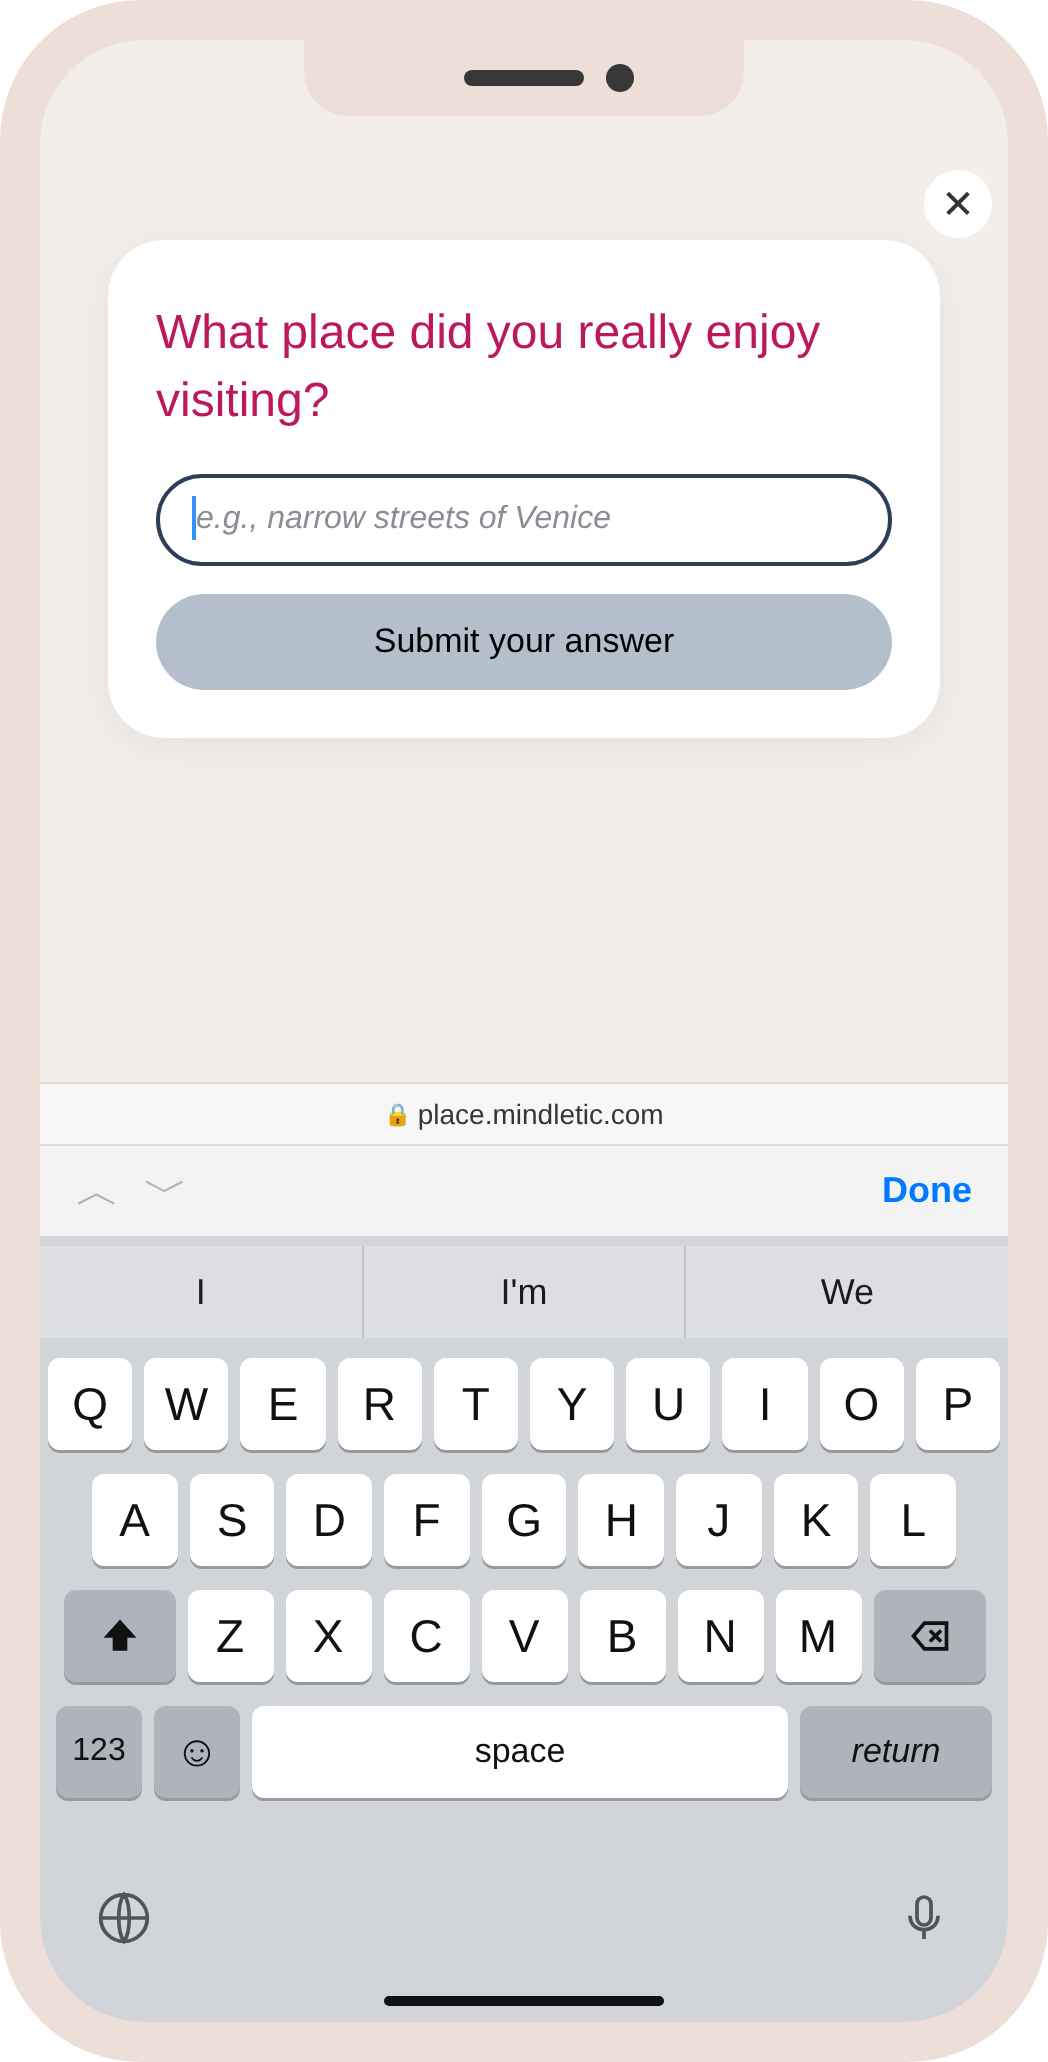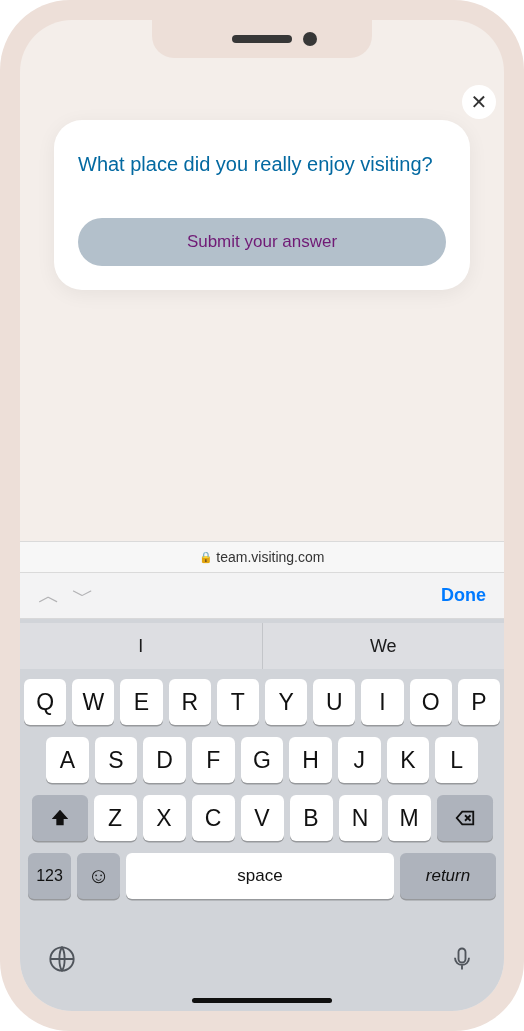--- a/index.html
+++ b/index.html
@@ -104,24 +104,24 @@
       position: absolute;
       top: 100px;
       left: 34px;
       right: 34px;
       background: #fff;
       border-radius: 28px;
       padding: 30px 24px 24px;
       box-shadow: 0 4px 20px rgba(0,0,0,0.06);
     }
     .card-title {
-      font-size: 20px;
-      color: #0369a1;
+      font-size: 24px;
+      color: #be185d;
       line-height: 1.4;
-      margin-bottom: 40px;
+      margin-bottom: 20px;
       font-weight: 400;
     }
     .input-wrap {
       position: relative;
       margin-bottom: 14px;
     }
     .input-field {
       width: 100%;
       border: 2px solid #2C3F57;
       border-radius: 26px;
@@ -137,21 +137,21 @@
       position: absolute;
       left: 18px;
       top: 11px;
       width: 2px;
       height: 22px;
       background: #3391FF;
     }
     .submit-btn {
       width: 100%;
       background: #B3C0CB;
-      color: #701a75;
+      color: #000000;
       border: none;
       border-radius: 26px;
       padding: 14px;
       font-size: 17px;
       cursor: pointer;
     }
     .addr-bar {
       position: absolute;
       bottom: 438px;
       left: 0;
@@ -313,37 +313,42 @@
       <div class="speaker"></div>
       <div class="camera"></div>
     </div>
 
     <div class="close-btn">
       <span>✕</span>
     </div>
 
     <div class="card">
       <div class="card-title">What place did you really enjoy visiting?</div>
+      <div class="input-wrap">
+        <div class="caret"></div>
+        <input class="input-field" placeholder="e.g., narrow streets of Venice" style="">
+      </div>
       <button class="submit-btn">Submit your answer</button>
     </div>
 
     <div class="addr-bar">
       <span class="lock-icon">🔒</span>
-      <span>team.visiting.com</span>
+      <span>place.mindletic.com</span>
     </div>
 
     <div class="kb-accessory">
       <span class="arrow">︿</span>
       <span class="arrow">﹀</span>
       <span class="done">Done</span>
     </div>
 
     <div class="keyboard">
       <div class="suggestions">
         <div class="sugg">I</div>
+        <div class="sugg">I'm</div>
         <div class="sugg">We</div>
       </div>
 
       <div class="key-rows">
         <div class="key-row" id="row1">
             <div class="key">Q</div>
             <div class="key">W</div>
             <div class="key">E</div>
             <div class="key">R</div>
             <div class="key">T</div>

